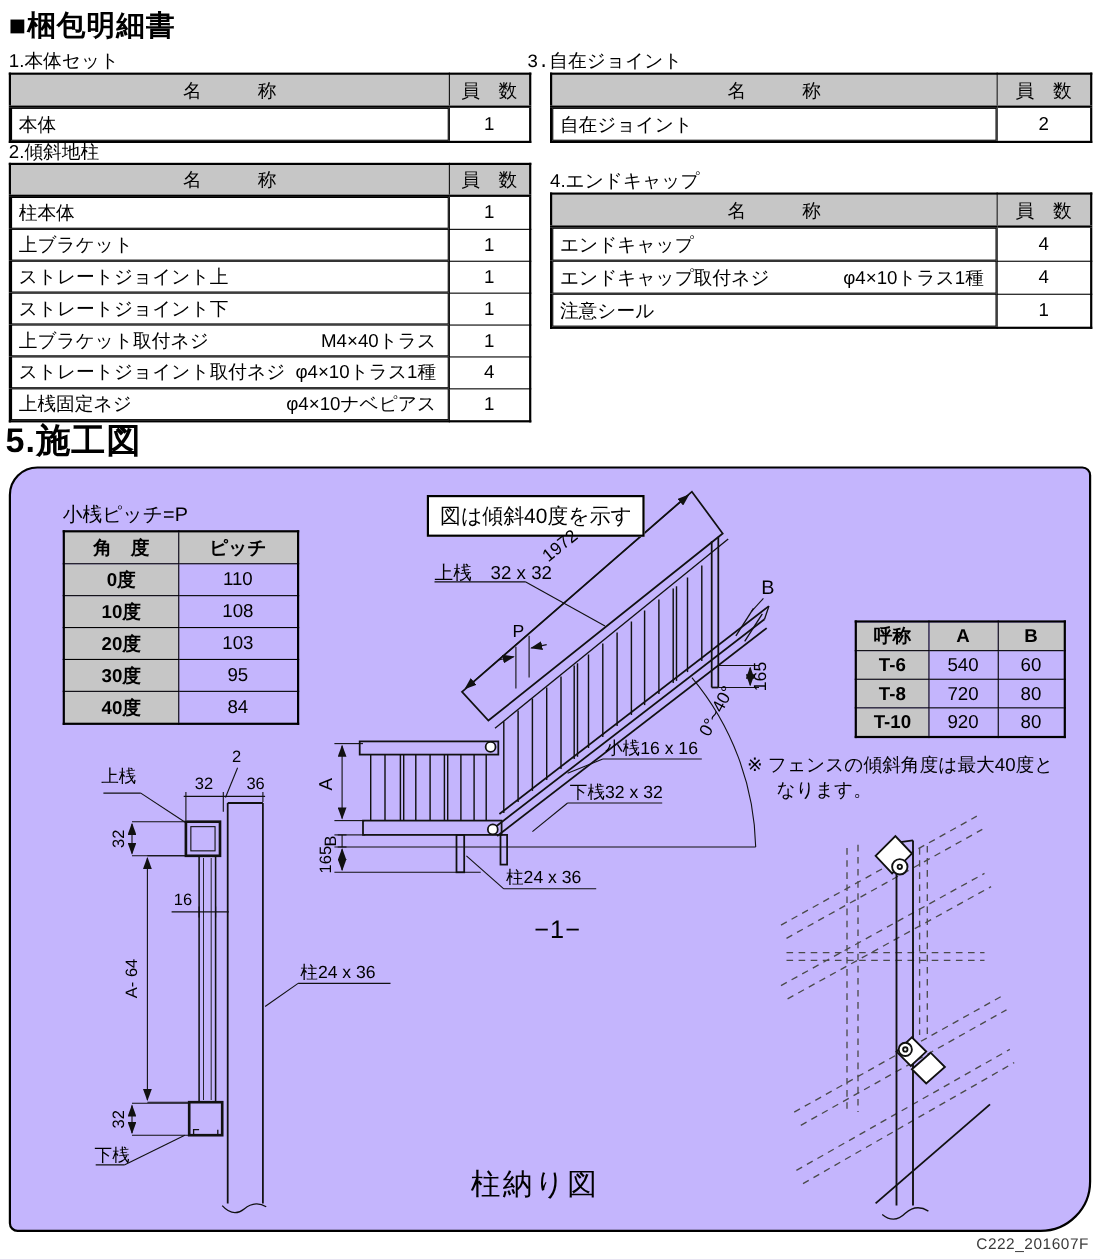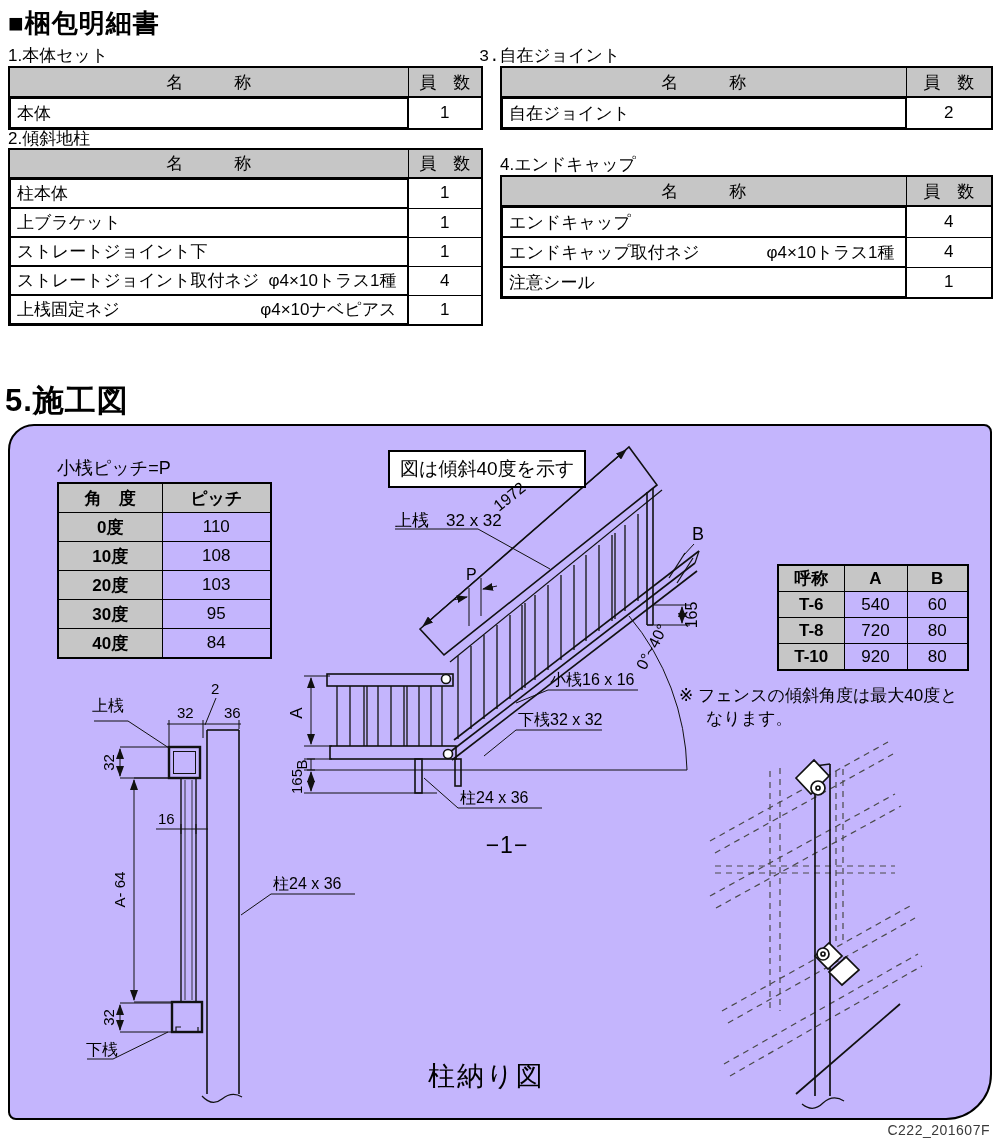--- a/index.html
+++ b/index.html
@@ -82,22 +82,36 @@
         </tr>
     <tr>
           <td class="namecell">
             <span>上ブラケット</span>
             <span class="spec"></span>
           </td>
           <td class="qty">1</td>
         </tr>
     <tr>
           <td class="namecell">
+            <span>ストレートジョイント上</span>
+            <span class="spec"></span>
+          </td>
+          <td class="qty">1</td>
+        </tr>
+    <tr>
+          <td class="namecell">
             <span>ストレートジョイント下</span>
             <span class="spec"></span>
+          </td>
+          <td class="qty">1</td>
+        </tr>
+    <tr>
+          <td class="namecell">
+            <span>上ブラケット取付ネジ</span>
+            <span class="spec">M4×40トラス</span>
           </td>
           <td class="qty">1</td>
         </tr>
     <tr>
           <td class="namecell">
             <span>ストレートジョイント取付ネジ</span>
             <span class="spec">φ4×10トラス1種</span>
           </td>
           <td class="qty">4</td>
         </tr>

